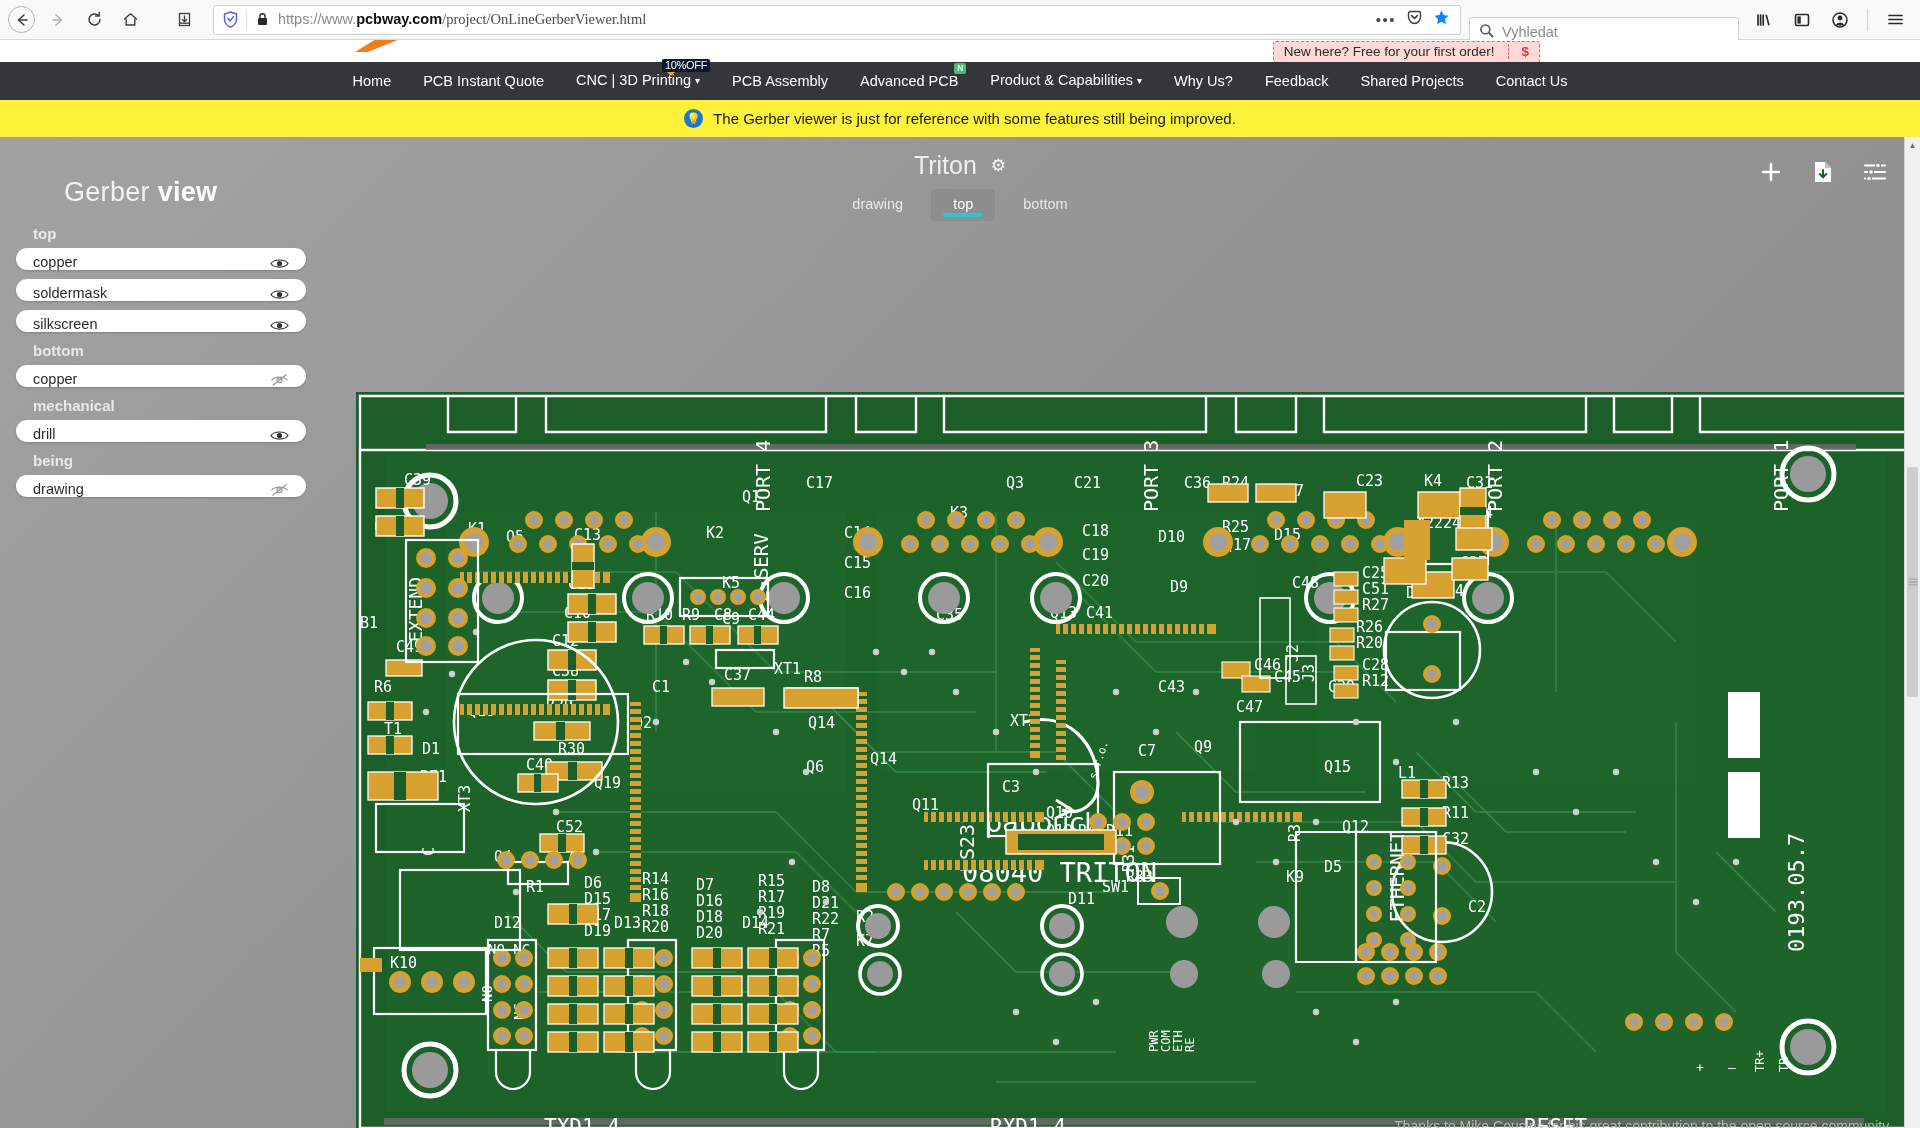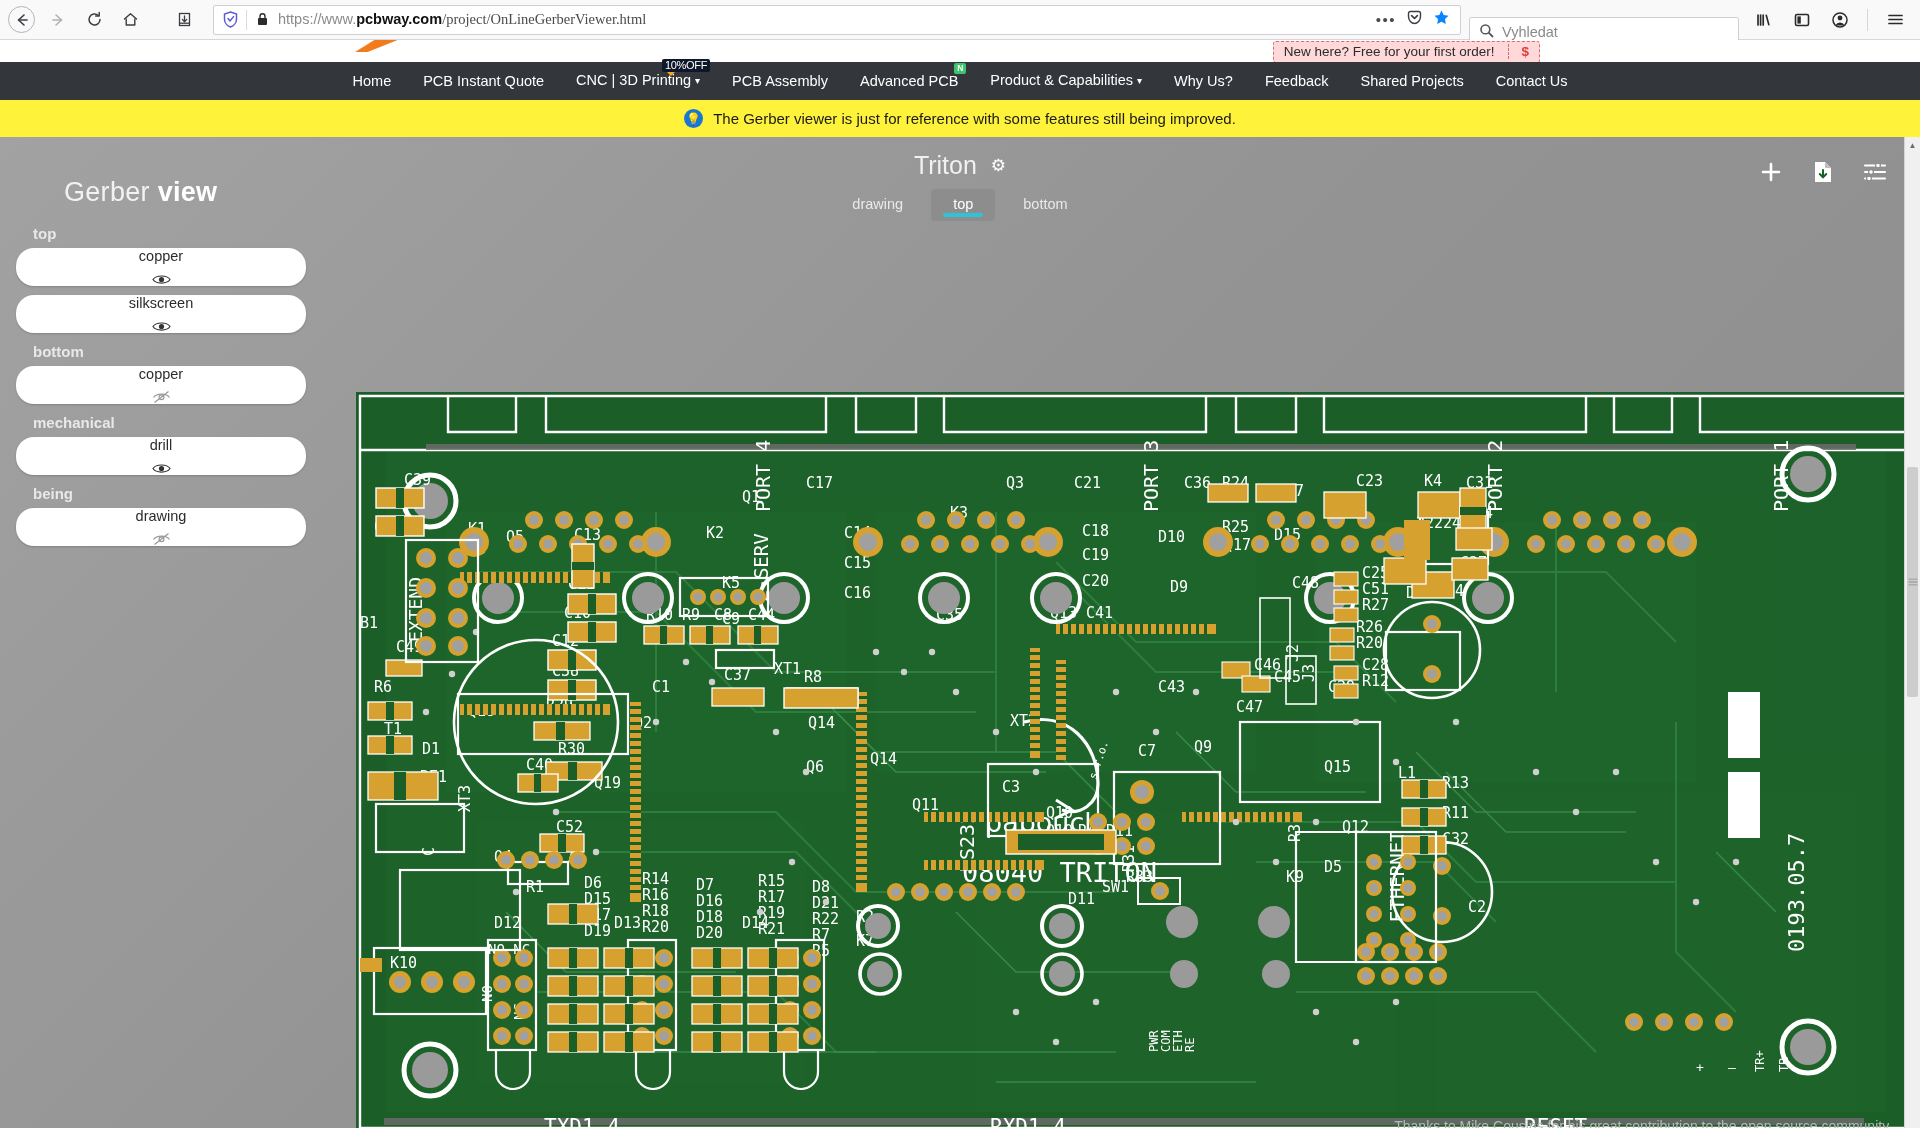--- a/index.html
+++ b/index.html
@@ -204,28 +204,27 @@
   }
   .layer-group {
     font-size: 15px;
     font-weight: bold;
     color: #e8e8e8;
     margin: 10px 0 6px 17px;
   }
   .layer-row {
     background: #ffffff;
     border-radius: 18px;
-    height: 38px;
+    height: 22px;
     margin-bottom: 9px;
     display: flex;
-    align-items: center;
+    align-items: flex-end;
     justify-content: space-between;
     padding: 0 17px;
     box-shadow: 0 1px 2px rgba(0,0,0,0.18);
-    flex-direction: column;
   }
   .layer-name { font-size: 14.5px; color: #2b2b2b; }
   .eye { width: 20px; height: 14px; display: flex; align-items: center; justify-content: center; }
 
   .board-head {
     position: absolute;
     left: 0; right: 0; top: 14px;
     display: flex;
     flex-direction: column;
     align-items: center;
@@ -449,20 +448,29 @@
 </div>
 
 <div class="viewer">
 
   <div class="gv-title"><span>Gerber </span><b>view</b></div>
 
   <div class="layers-panel">
     <div class="layer-group">top</div>
     <div class="layer-row">
       <span class="layer-name">copper</span>
+      <span class="eye">
+        <svg width="19" height="13" viewBox="0 0 19 13">
+            <path d="M1 6.5 C4 1.8 15 1.8 18 6.5 C15 11.2 4 11.2 1 6.5 Z" fill="none" stroke="#333" stroke-width="1.2"></path>
+            <circle cx="9.5" cy="6.5" r="2.6" fill="#333"></circle>
+          </svg>
+      </span>
+    </div>
+    <div class="layer-row">
+      <span class="layer-name">soldermask</span>
       <span class="eye">
         <svg width="19" height="13" viewBox="0 0 19 13">
             <path d="M1 6.5 C4 1.8 15 1.8 18 6.5 C15 11.2 4 11.2 1 6.5 Z" fill="none" stroke="#333" stroke-width="1.2"></path>
             <circle cx="9.5" cy="6.5" r="2.6" fill="#333"></circle>
           </svg>
       </span>
     </div>
     <div class="layer-row">
       <span class="layer-name">silkscreen</span>
       <span class="eye">

